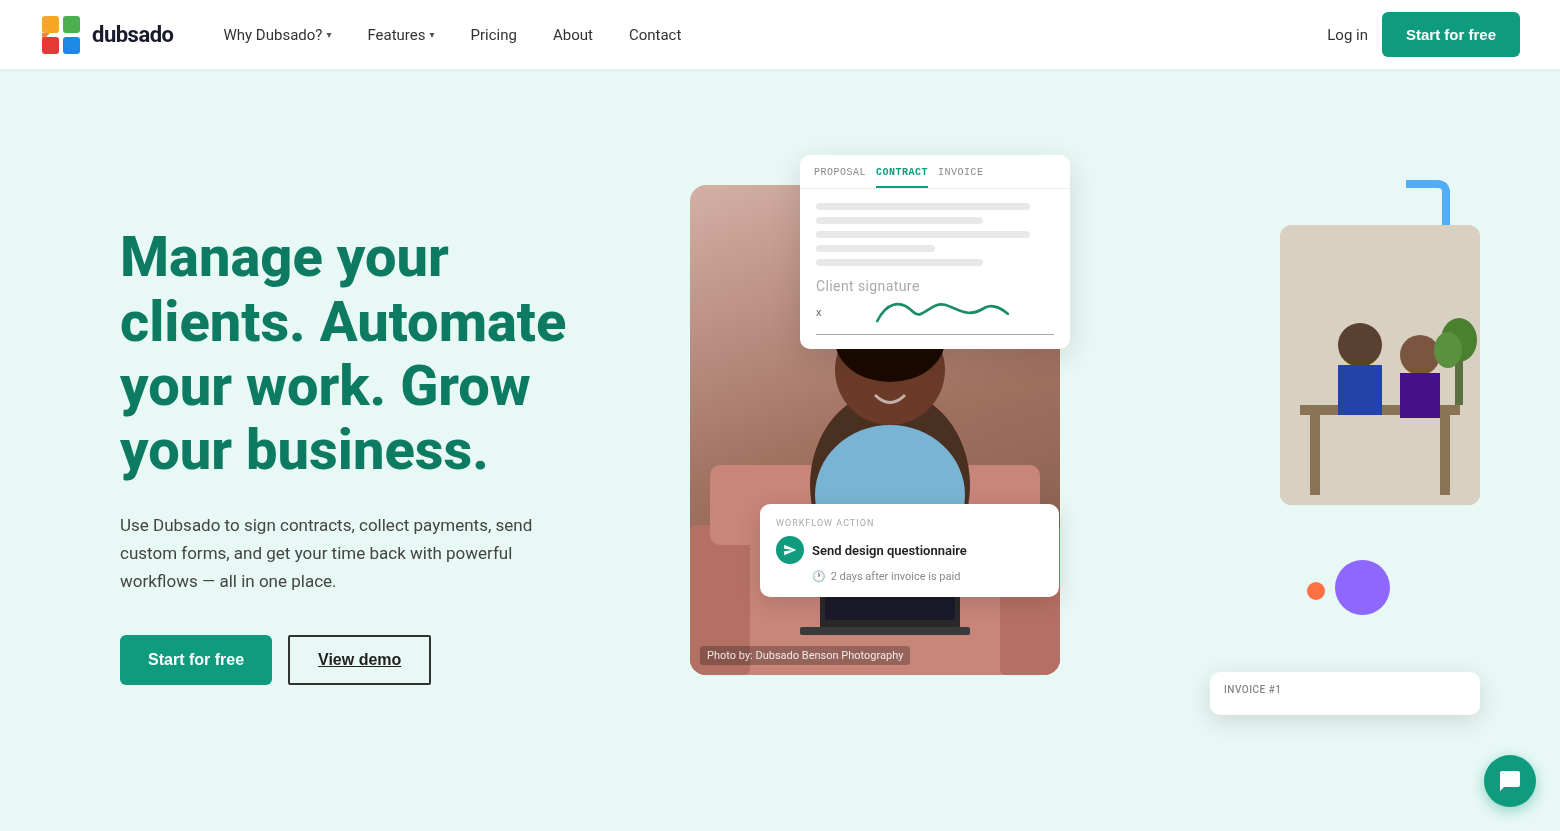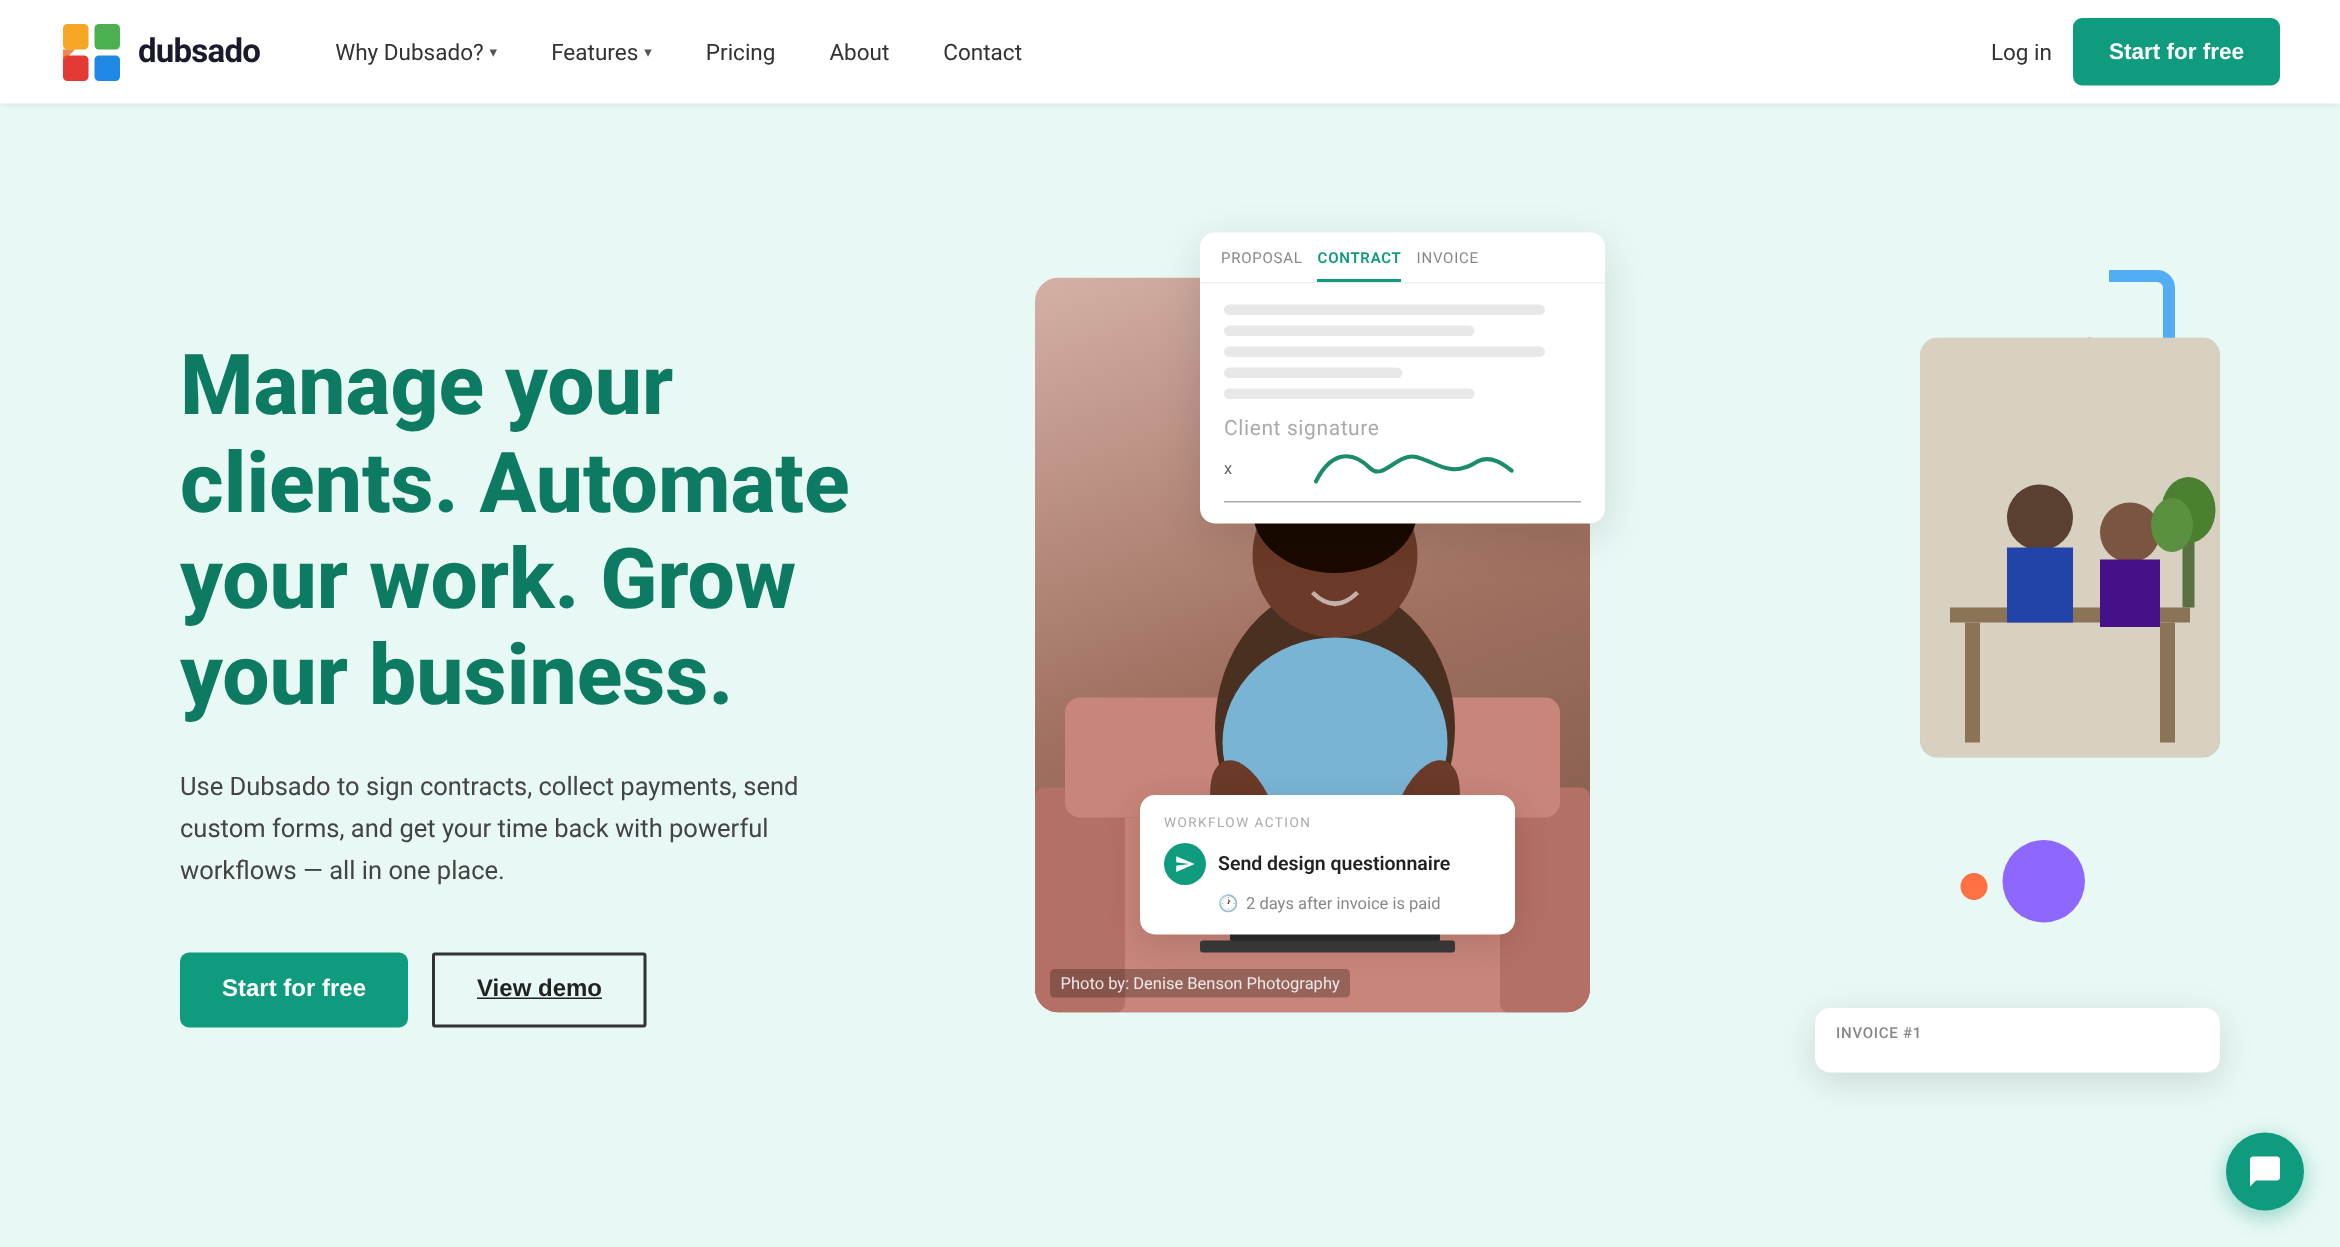--- a/index.html
+++ b/index.html
@@ -189,20 +189,21 @@
       gap: 10px;
       border-bottom: 1px solid #eee;
       background: #fff;
     }
     .contract-tab {
       font-size: 10px;
       color: #888;
       padding-bottom: 8px;
       cursor: pointer;
       letter-spacing: 0.5px;
+      font-family: Liberation Mono, monospace;
     }
     .contract-tab.active {
       color: #0f9b7e;
       border-bottom: 2px solid #0f9b7e;
       font-weight: 600;
     }
     .contract-body {
       padding: 14px 16px;
     }
     .contract-line {
@@ -254,23 +255,23 @@
       background: linear-gradient(160deg, #d8d0c8 0%, #a89888 100%);
       display: flex;
       align-items: center;
       justify-content: center;
       font-size: 60px;
     }
 
     
     .workflow-card {
       position: absolute;
-      bottom: 142px;
+      bottom: 168px;
       left: 120px;
-      width: 250px;
+      width: 299px;
       background: #fff;
       border-radius: 10px;
       box-shadow: 0 6px 24px rgba(0,0,0,0.13);
       padding: 14px 16px;
     }
     .workflow-label {
       font-size: 9px;
       color: #aaa;
       letter-spacing: 1px;
       text-transform: uppercase;
@@ -469,21 +470,21 @@
           <rect x="130" y="355" width="140" height="90" fill="#2a2a2a" rx="4"></rect>
           <rect x="135" y="360" width="130" height="75" fill="#1a1a2a" rx="2"></rect>
 
           <rect x="110" y="442" width="170" height="8" fill="#3a3a3a" rx="2"></rect>
 
           <path d="M185 210 Q200 225 215 210" stroke="#ffffff" stroke-width="3" fill="none" opacity="0.6"></path>
 
           <ellipse cx="140" cy="360" rx="20" ry="40" fill="#6b3a28" transform="rotate(-20,140,360)"></ellipse>
           <ellipse cx="260" cy="360" rx="20" ry="40" fill="#6b3a28" transform="rotate(20,260,360)"></ellipse>
         </svg>
-        <span class="photo-credit" style="position:absolute;bottom:10px;left:10px;z-index:2;">Photo by: Denise Benson Photography</span>
+        <span class="photo-credit" style="position:absolute;bottom:10px;left:10px;z-index:2;">Photo by: Dubsado Benson Photography</span>
       </div>
     </div>
 
     <div class="contract-card">
       <div class="contract-tabs">
         <span class="contract-tab">PROPOSAL</span>
         <span class="contract-tab active">CONTRACT</span>
         <span class="contract-tab">INVOICE</span>
       </div>
       <div class="contract-body">

